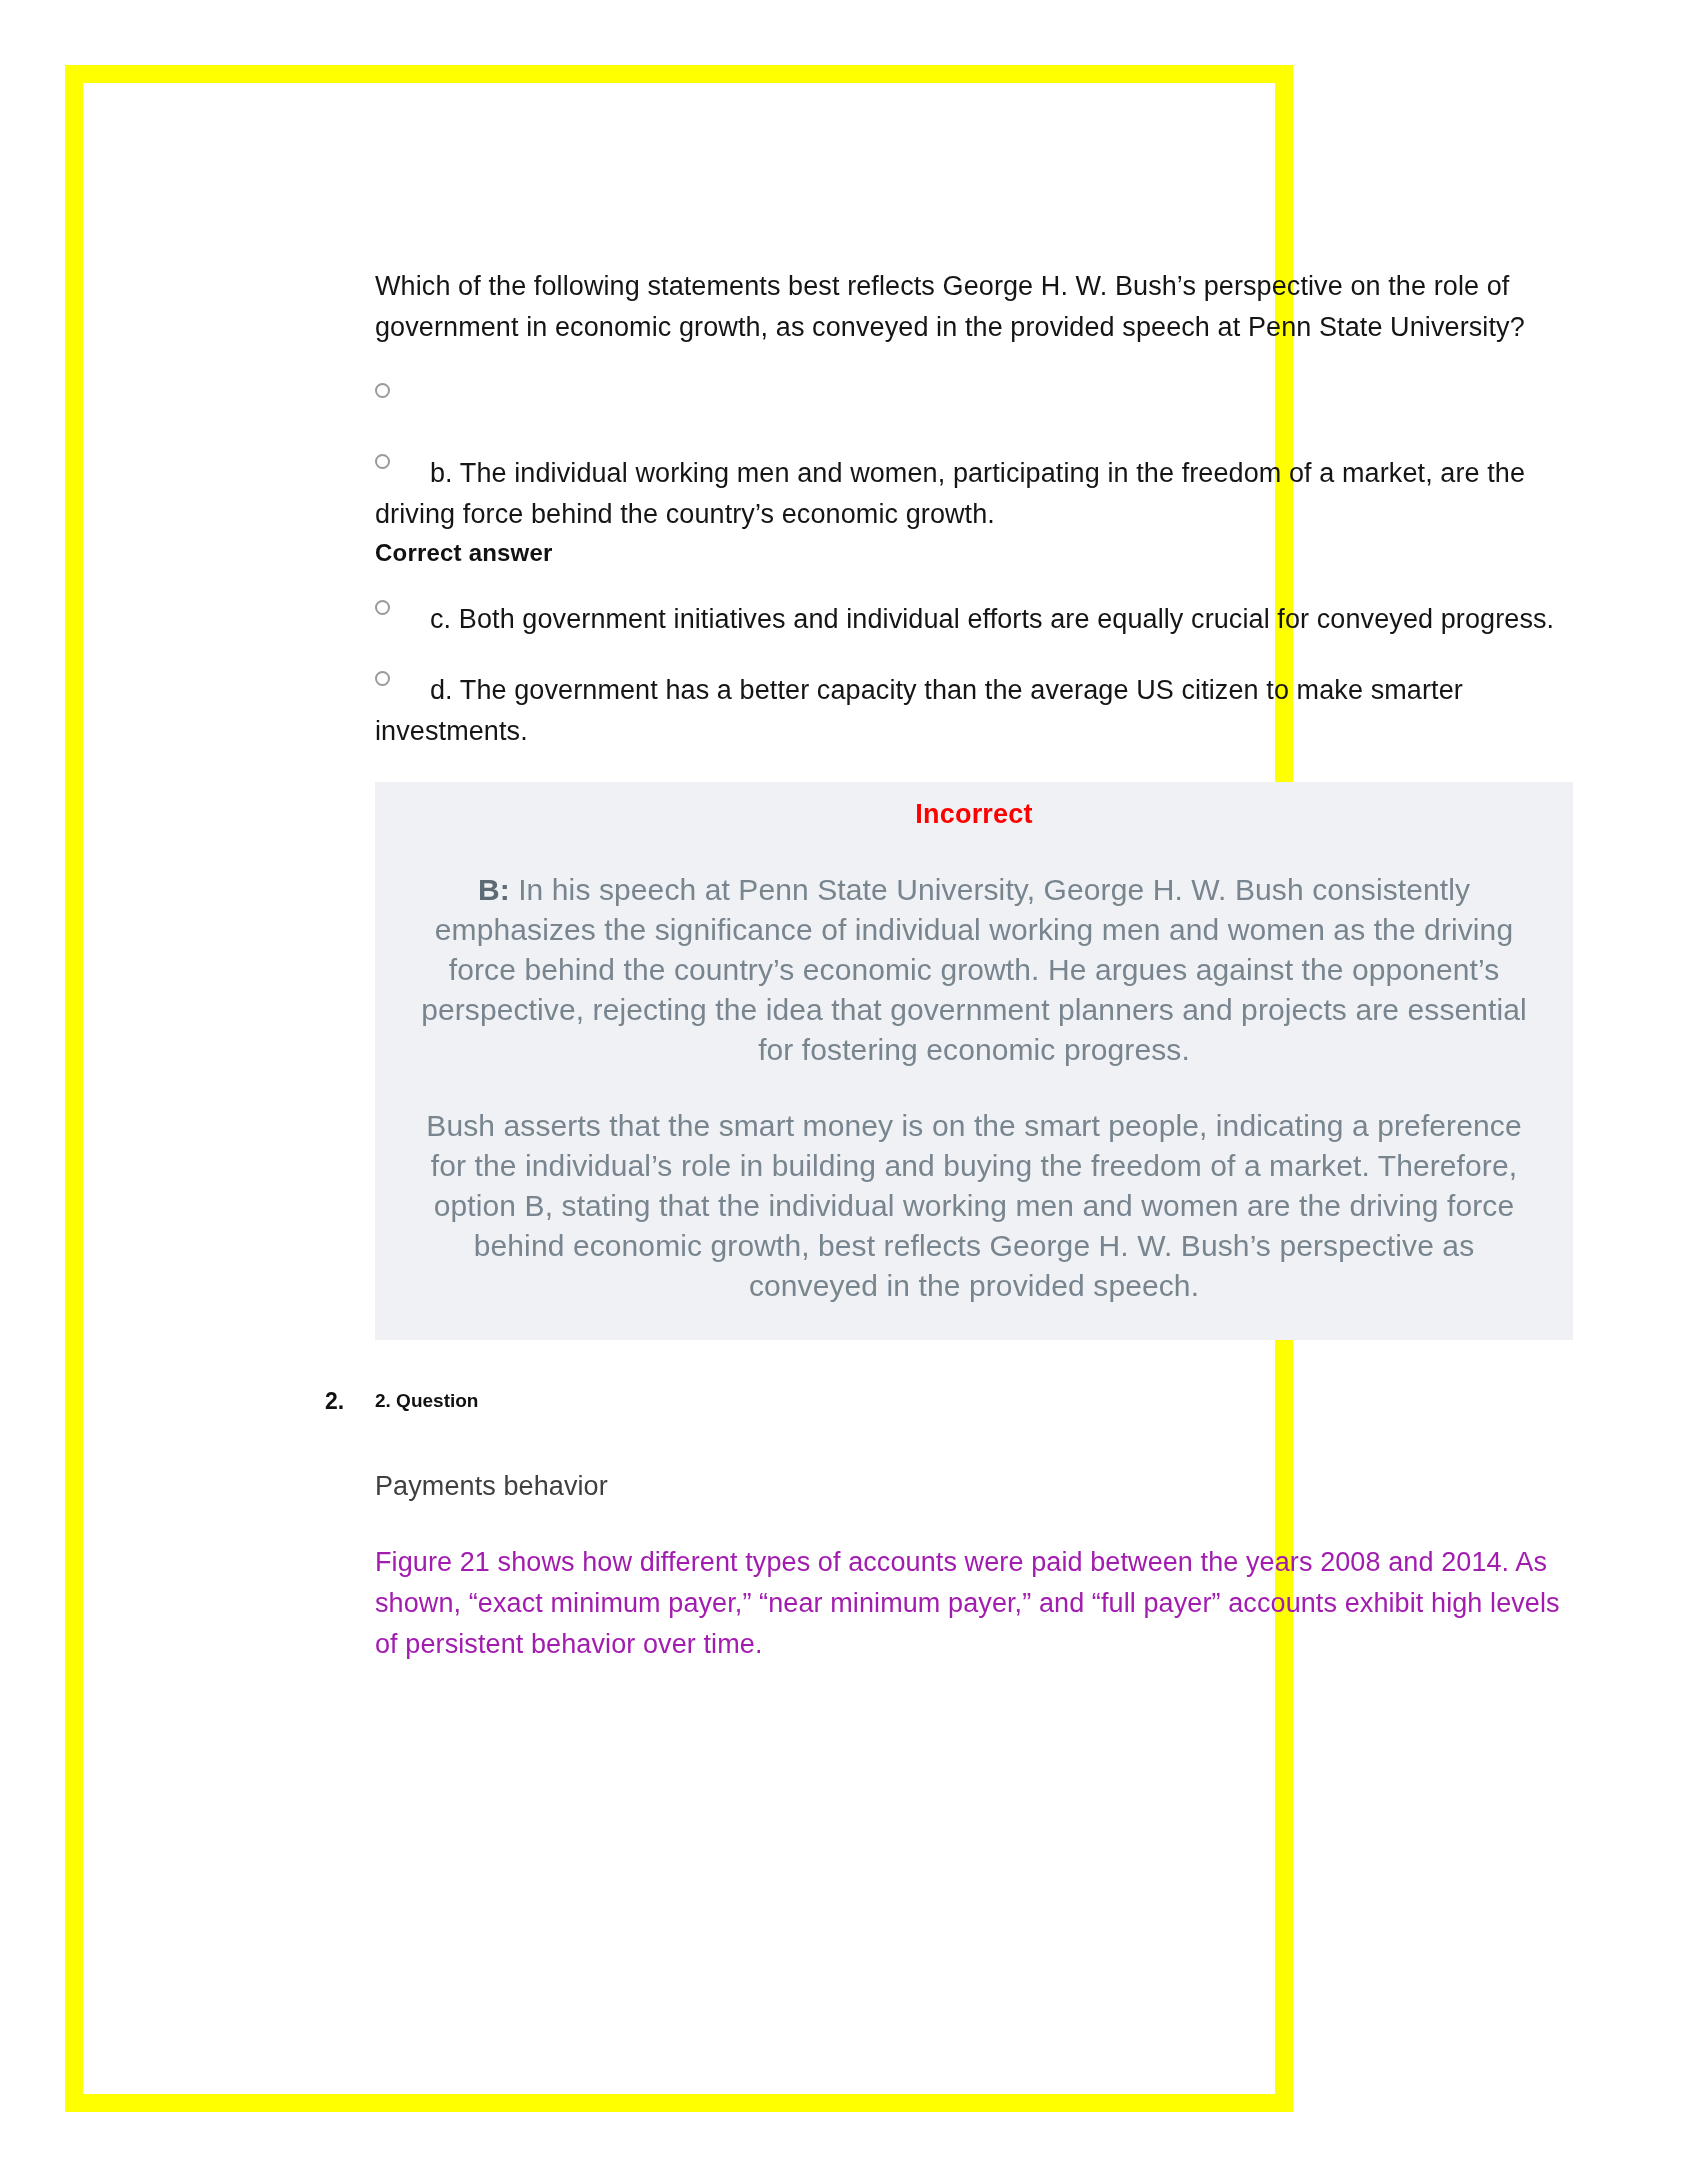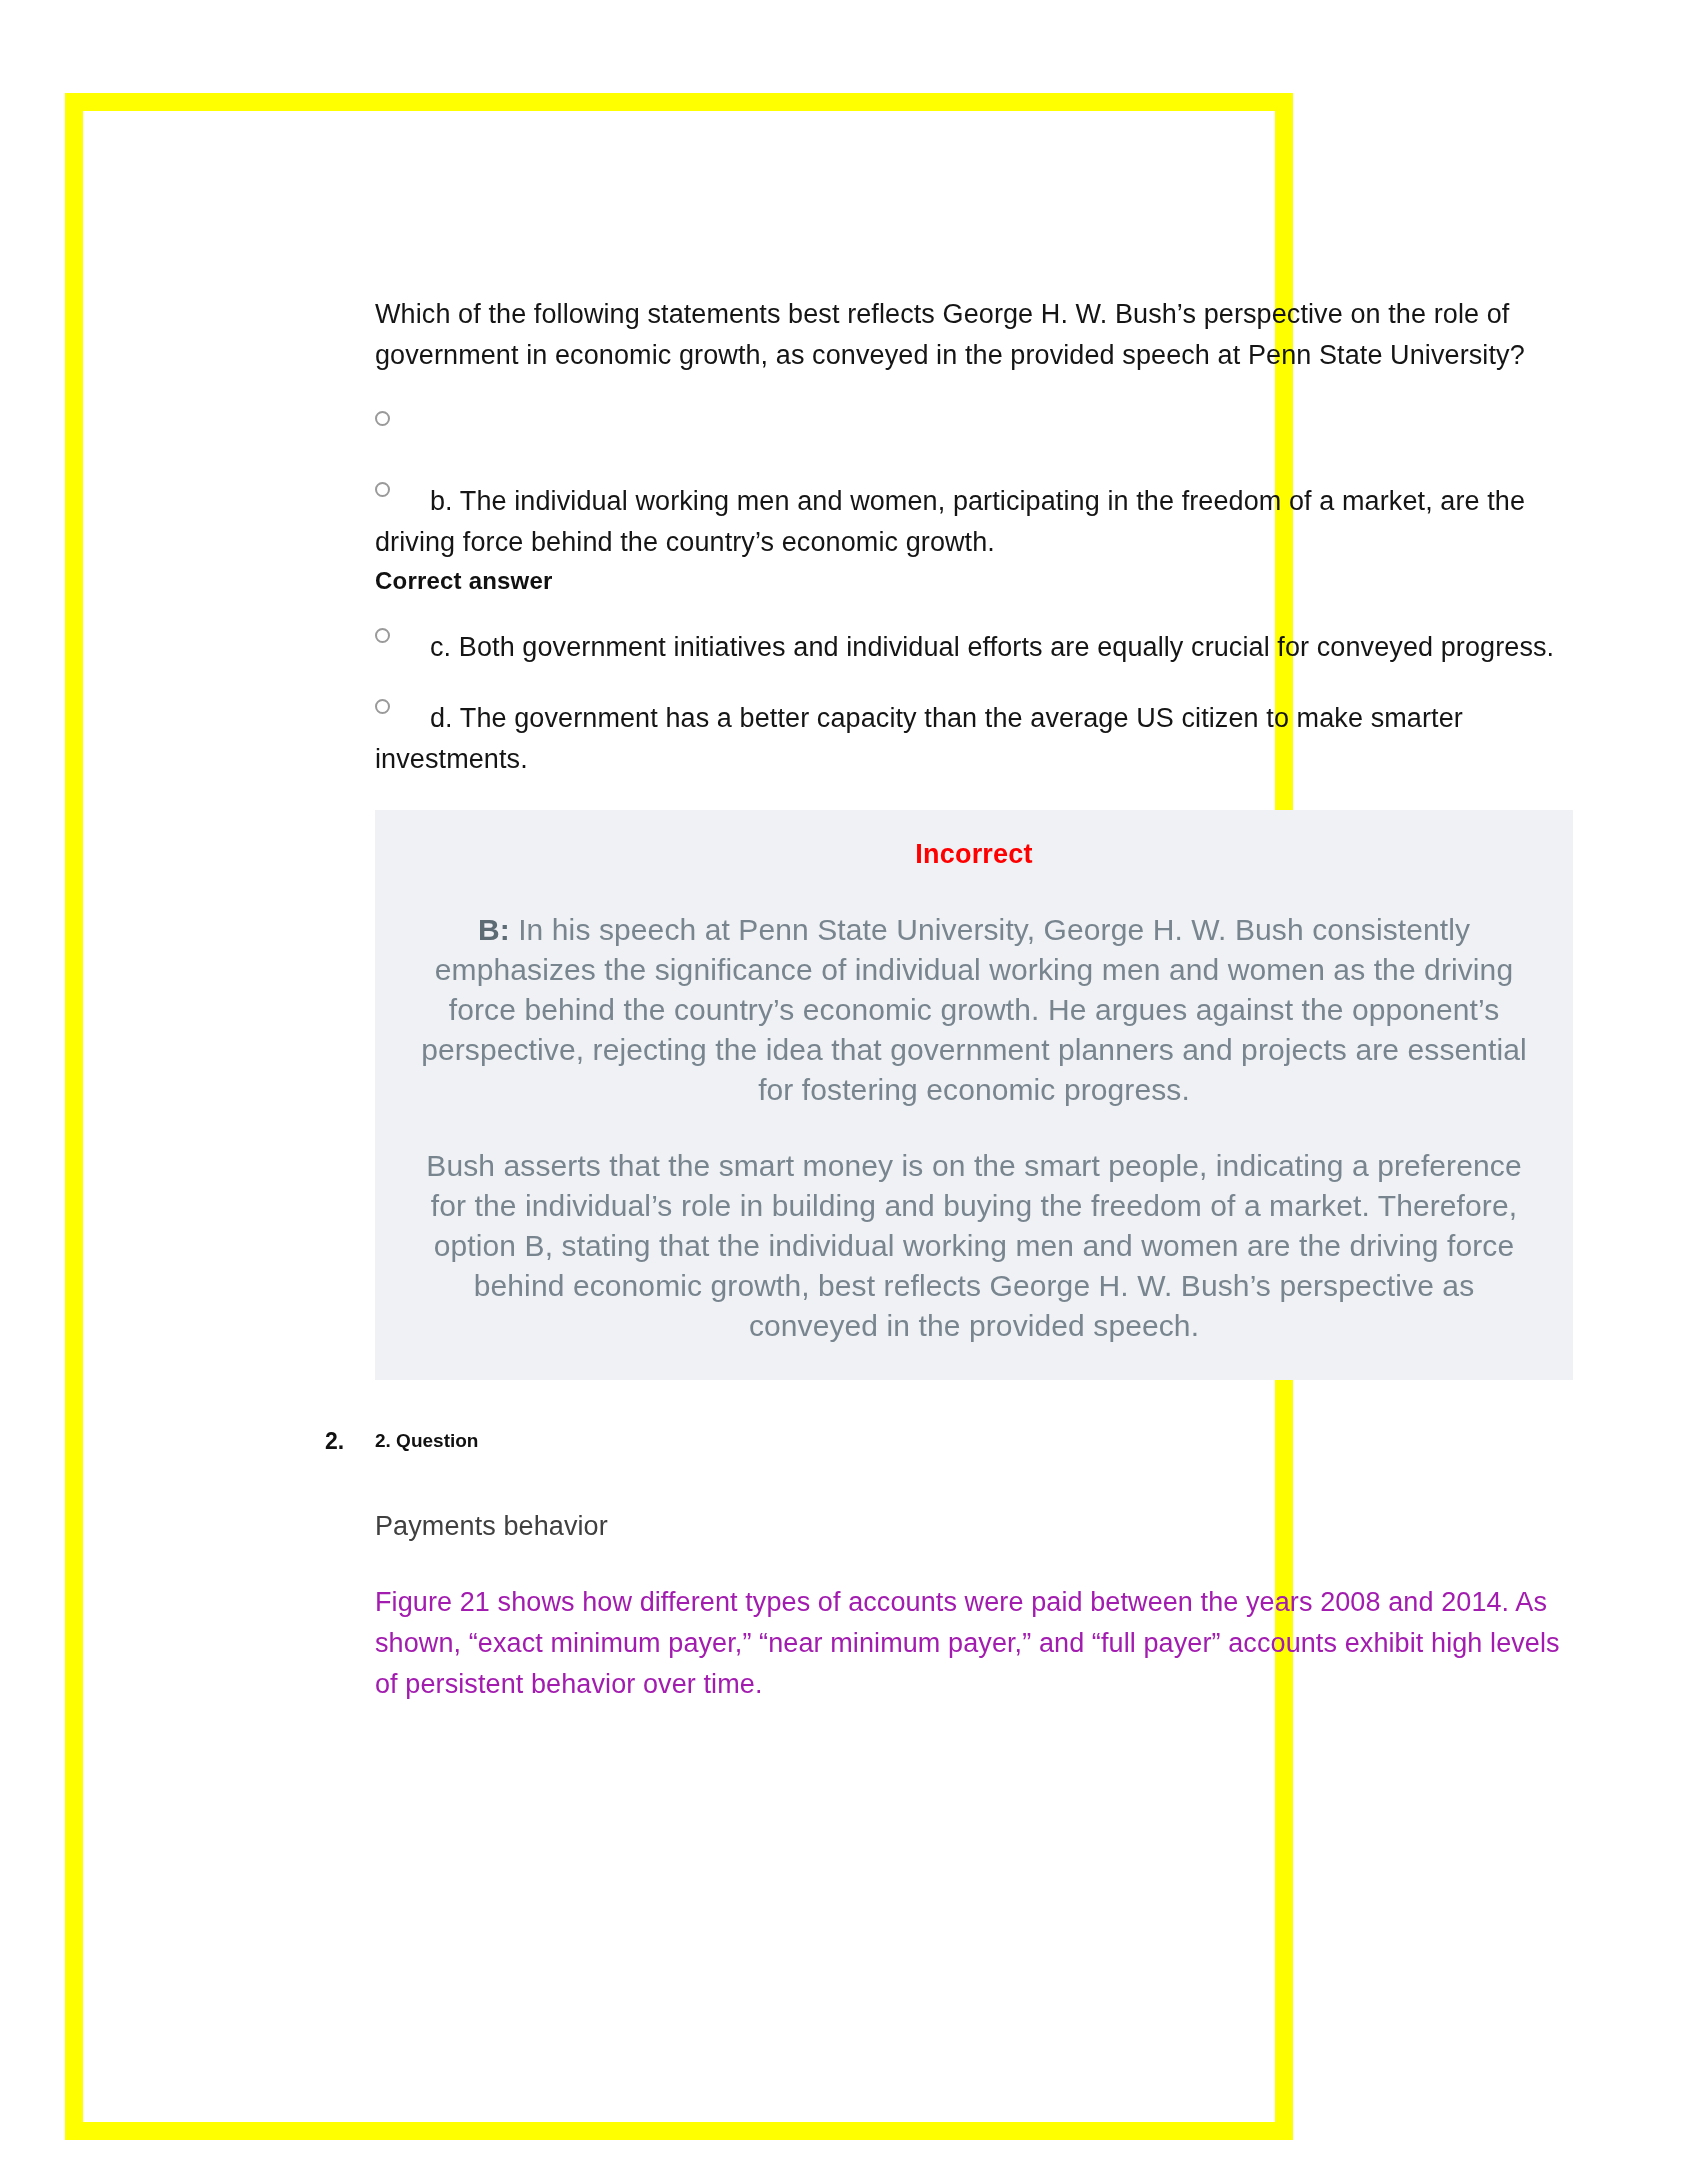--- a/index.html
+++ b/index.html
@@ -17,21 +17,20 @@
   
   #page-frame {
     position: absolute;
     left: 65px;
     top: 65px;
     width: 1228px;
     height: 2047px;
     box-sizing: border-box;
     border: 18px solid #ffff00;
     background: #ffffff;
-    margin-top: 28px;
   }
 
   
   #content {
     position: absolute;
     left: 292px;
     top: 183px;
     width: 1198px;
   }
 
@@ -74,21 +73,21 @@
     color: #111111;
     margin-top: 2px;
     letter-spacing: 0.2px;
   }
 
   
   #feedback {
     background: #eff1f4;
     width: 1198px;
     box-sizing: border-box;
-    padding: 24px 38px 34px 38px;
+    padding: 12px 38px 34px 38px;
     margin: 4px 0 0 0;
     text-align: center;
   }
   #feedback .fb-title {
     font-size: 27px;
     font-weight: bold;
     color: #ff0000;
     line-height: 40px;
     margin: 0 0 36px 0;
     letter-spacing: 0.2px;

